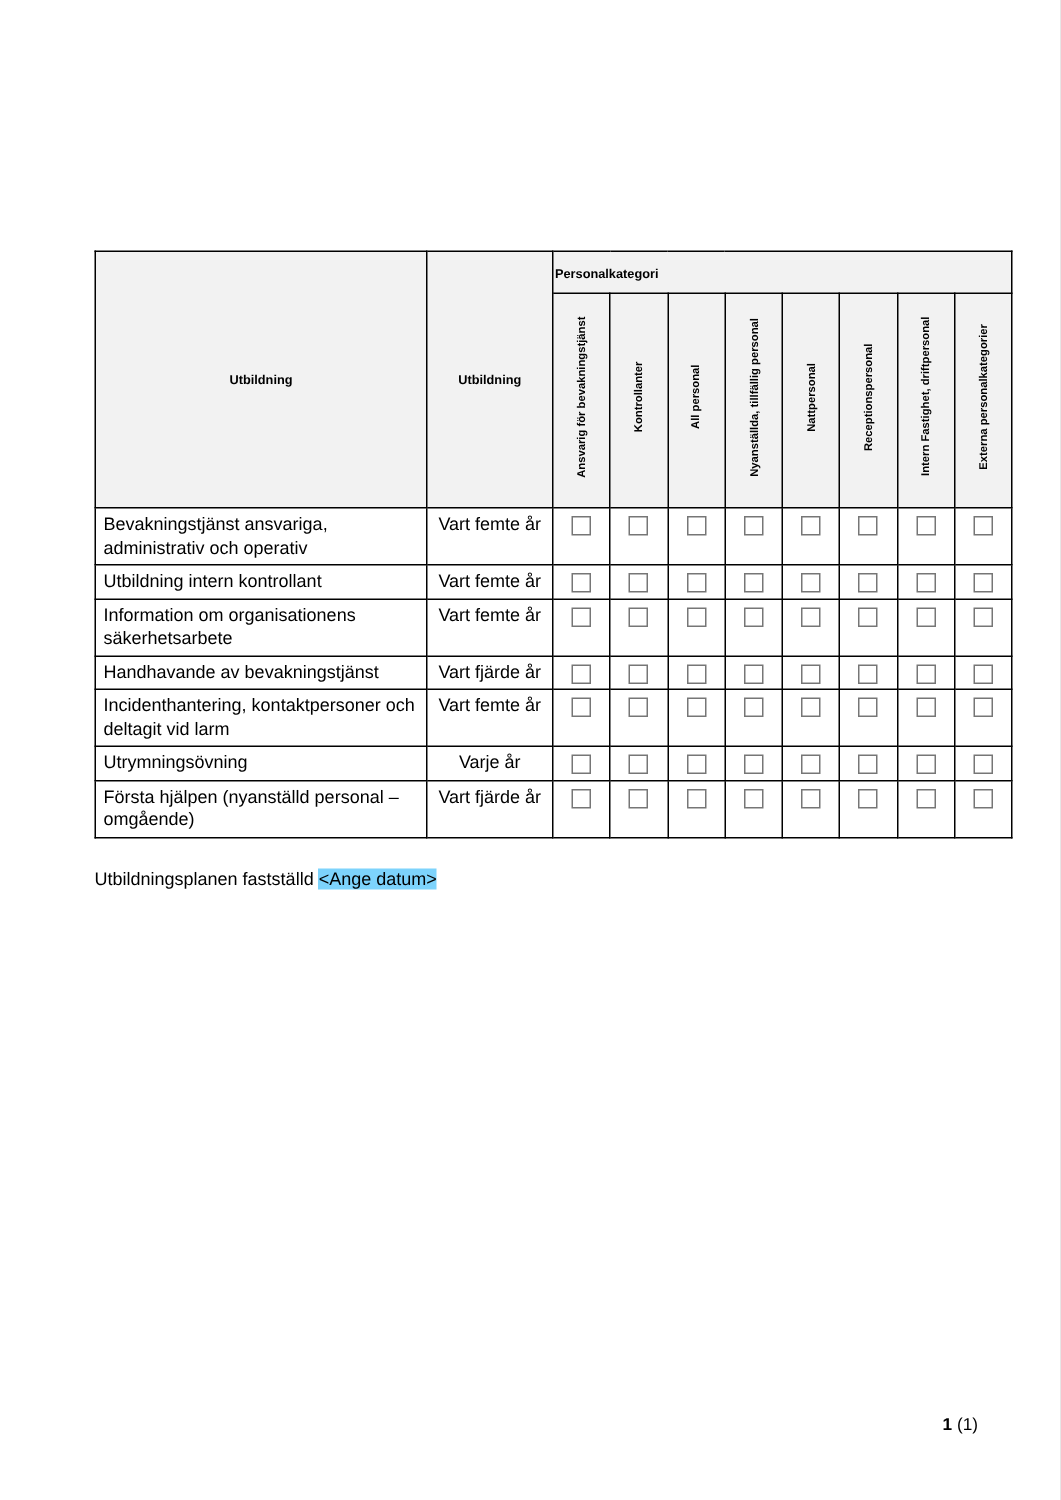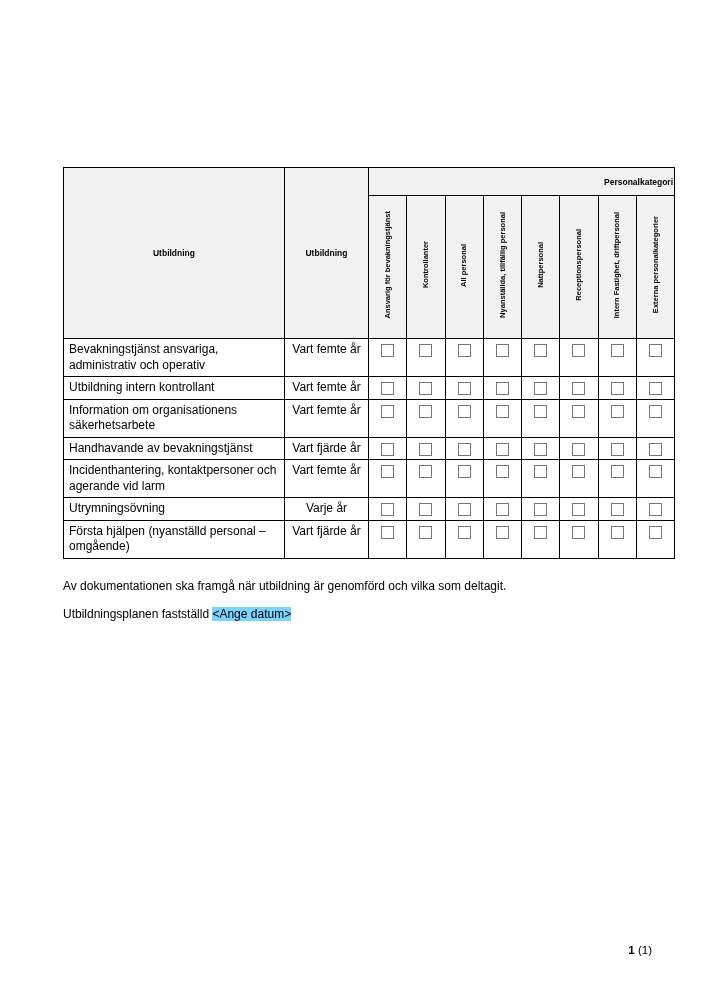--- a/index.html
+++ b/index.html
@@ -29,21 +29,21 @@
     table-layout: fixed;
   }
   .plan-table th, .plan-table td { border: 1px solid #000; }
   .plan-table thead th { background: #f2f2f2; font-weight: bold; }
 
   col.c-utb { width: 221px; }
   col.c-int { width: 84px; }
 
   tr.group-row { height: 28px; }
   th.h-utb, th.h-int { font-size: 8.5px; text-align: center; vertical-align: middle; }
-  th.h-group { font-size: 8.5px; text-align: right; vertical-align: middle; }
+  th.h-group { font-size: 8.5px; text-align: left; vertical-align: middle; }
 
   tr.cat-row { height: 143px; }
   th.cat { vertical-align: middle; text-align: center; padding: 3px 0; }
   .rot {
     display: inline-block;
     writing-mode: vertical-rl;
     transform: rotate(180deg);
     white-space: nowrap;
     font-size: 7.5px;
     font-weight: bold;
@@ -144,21 +144,21 @@
           <td class="check-cell"><span class="checkbox"></span></td>
           <td class="check-cell"><span class="checkbox"></span></td>
           <td class="check-cell"><span class="checkbox"></span></td>
           <td class="check-cell"><span class="checkbox"></span></td>
           <td class="check-cell"><span class="checkbox"></span></td>
           <td class="check-cell"><span class="checkbox"></span></td>
           <td class="check-cell"><span class="checkbox"></span></td>
           <td class="check-cell"><span class="checkbox"></span></td>
         </tr>
         <tr>
-          <td class="utbildning">Incidenthantering, kontaktpersoner och agerande vid larm</td>
+          <td class="utbildning">Incidenthantering, kontaktpersoner och deltagit vid larm</td>
           <td class="intervall">Vart femte år</td>
           <td class="check-cell"><span class="checkbox"></span></td>
           <td class="check-cell"><span class="checkbox"></span></td>
           <td class="check-cell"><span class="checkbox"></span></td>
           <td class="check-cell"><span class="checkbox"></span></td>
           <td class="check-cell"><span class="checkbox"></span></td>
           <td class="check-cell"><span class="checkbox"></span></td>
           <td class="check-cell"><span class="checkbox"></span></td>
           <td class="check-cell"><span class="checkbox"></span></td>
         </tr>
@@ -183,21 +183,20 @@
           <td class="check-cell"><span class="checkbox"></span></td>
           <td class="check-cell"><span class="checkbox"></span></td>
           <td class="check-cell"><span class="checkbox"></span></td>
           <td class="check-cell"><span class="checkbox"></span></td>
           <td class="check-cell"><span class="checkbox"></span></td>
         </tr>
       </tbody>
   </table>
 
   <div class="footer-text">
-    <p>Av dokumentationen ska framgå när utbildning är genomförd och vilka som deltagit.</p>
     <p><span>Utbildningsplanen fastställd</span> <span class="highlight">&lt;Ange datum&gt;</span></p>
   </div>
 
   <div class="page-number">
     <span class="pn-bold">1</span> <span>(1)</span>
   </div>
 
 </div>
 
 </body></html>

